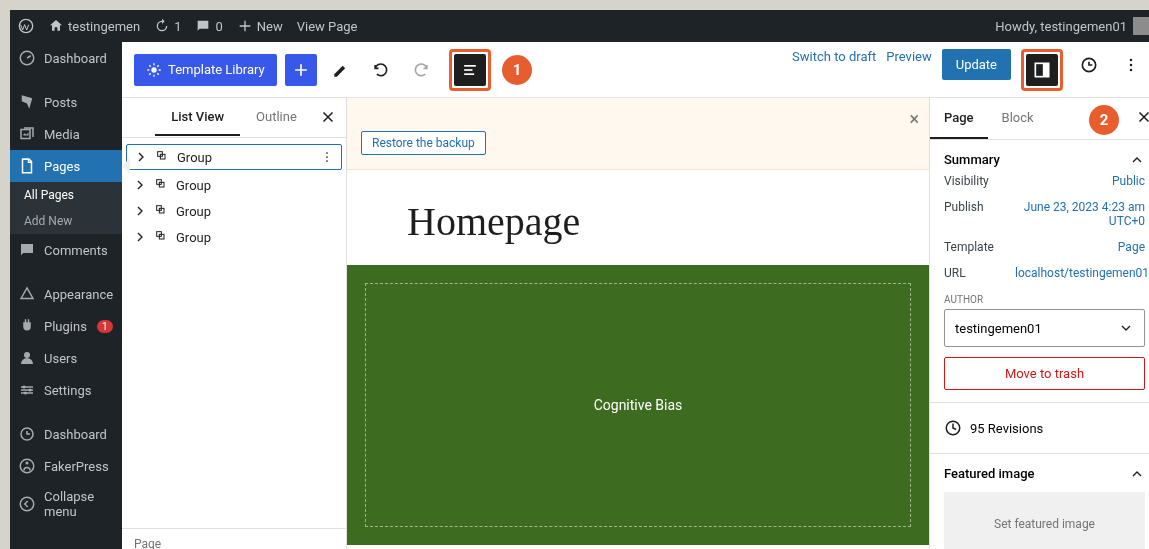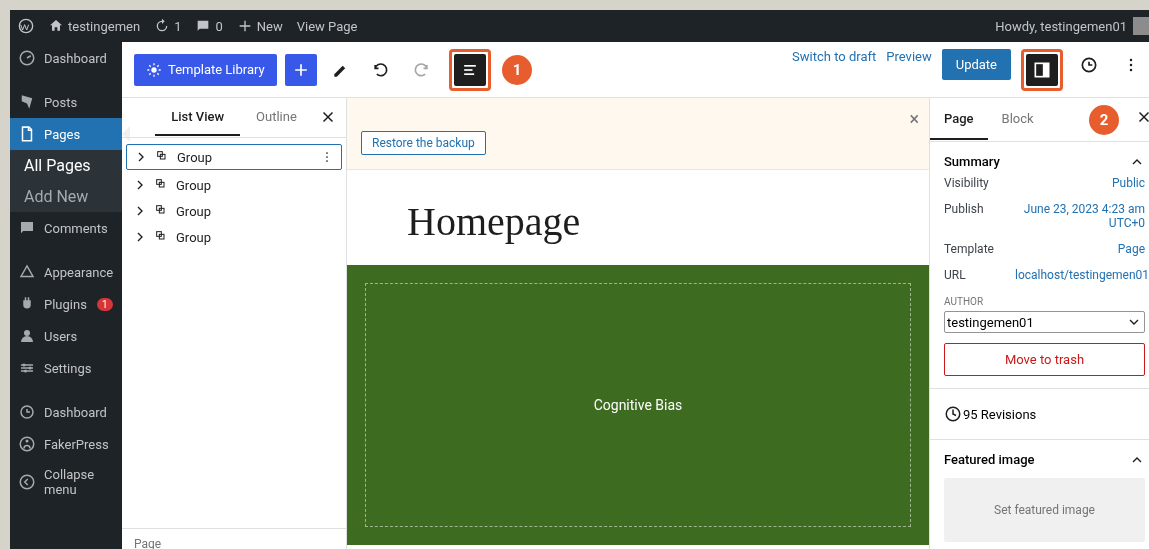--- a/index.html
+++ b/index.html
@@ -16,21 +16,21 @@
 
 .body-row { flex: 1; display: flex; overflow: hidden; }
 
 
 .sidebar { width: 112px; background: #1d2327; color: #c3c4c7; font-size: 13px; display: flex; flex-direction: column; }
 .sidebar-item { display: flex; align-items: center; gap: 8px; padding: 7px 8px; cursor: pointer; }
 .sidebar-item.active { background: #2271b1; color: #fff; }
 .sidebar-item.active svg { fill: #fff; }
 .sidebar-item svg { width: 18px; height: 18px; fill: #a7aaad; flex-shrink: 0; }
 .submenu { background: #2c3338; }
-.submenu-item { padding: 6px 8px 6px 14px; font-size: 16px; color: #a7aaad; cursor: pointer; }
+.submenu-item { padding: 6px 8px 6px 14px; font-size: 12px; color: #a7aaad; cursor: pointer; }
 .submenu-item.current { color: #fff; }
 .sidebar-sep { height: 12px; }
 .badge-count { background: #d63638; color: #fff; border-radius: 9px; font-size: 10px; padding: 1px 5px; margin-left: 2px; }
 .active-arrow { position: relative; }
 .active-arrow::after { content: ""; position: absolute; right: -8px; top: 50%; transform: translateY(-50%); border: 8px solid transparent; border-right-color: #f0f0f1; }
 
 
 .main { flex: 1; display: flex; flex-direction: column; background: #fff; }
 
 
@@ -80,23 +80,23 @@
 .settings-tabs { display: flex; align-items: center; border-bottom: 1px solid #e0e0e0; position: relative; height: 44px; padding-right: 30px;}
 .settings-tab { padding: 12px 14px; cursor: pointer; color: #757575; border-bottom: 2px solid transparent; }
 .settings-tab.active { color: #1e1e1e; border-bottom-color: #1e1e1e; font-weight: 500; }
 .settings-close { position: absolute; right: 6px; top: 10px; background: none; border: none; cursor: pointer; }
 .panel-section { border-bottom: 1px solid #e0e0e0; padding: 12px 14px; }
 .panel-header { display: flex; justify-content: space-between; cursor: pointer; font-weight: 500;}
 .panel-row { display: flex; justify-content: space-between; padding: 6px 0; font-size: 12px; }
 .panel-row .label { color: #3c434a; }
 .panel-row .value { color: #2271b1; cursor: pointer; text-align: right; max-width: 130px;}
 .author-label { font-size: 10px; text-transform: uppercase; color: #757575; margin: 8px 0 4px; }
-.select { width: 100%; border: 1px solid #949494; padding: 2px; font-size: 13px; background: #fff; display: flex; justify-content: space-between; align-items: center; cursor: pointer; border-radius: 2px;}
+.select { width: 100%; border: 1px solid #949494; padding: 10px; font-size: 13px; background: #fff; display: flex; justify-content: space-between; align-items: center; cursor: pointer; border-radius: 2px;}
 .trash-btn { width: 100%; border: 1px solid #cc1818; color: #cc1818; background: #fff; padding: 8px; margin-top: 10px; cursor: pointer; border-radius: 2px; font-size: 13px;}
-.revisions { display: flex; align-items: center; gap: 1px; padding: 4px 0; cursor: pointer;}
+.revisions { display: flex; align-items: center; gap: 8px; padding: 4px 0; cursor: pointer;}
 .featured-box { background: #f0f0f0; height: 64px; display: flex; align-items: center; justify-content: center; color: #757575; margin-top: 10px; font-size: 12px; cursor: pointer; border-radius: 2px;}
 .chev { width: 16px; height: 16px; }
 
 </style>
 </head>
 <body>
 
 <div class="app">
 
   <div class="adminbar">
@@ -148,20 +148,28 @@
             <path d="M12 12l5-3" stroke="#a7aaad" stroke-width="2"></path>
           </svg>
         <span>Dashboard</span>
       </div>
       <div class="sidebar-sep"></div>
       <div class="sidebar-item">
         <svg viewBox="0 0 24 24">
             <path d="M5 3l14 4-4 14-3-7-7-3z"></path>
           </svg>
         <span>Posts</span>
+      </div>
+      <div class="sidebar-item">
+        <svg viewBox="0 0 24 24">
+            <path d="M4 6h12v12H4z" fill="none" stroke="#a7aaad" stroke-width="2"></path>
+            <path d="M8 4h12v12" fill="none" stroke="#a7aaad" stroke-width="2"></path>
+            <path d="M7 13l2-2 2 2 3-3v4H7z"></path>
+          </svg>
+        <span>Media</span>
       </div>
       <div class="sidebar-item active active-arrow">
         <svg viewBox="0 0 24 24">
             <path d="M6 3h9l3 3v15H6z" fill="none" stroke="#fff" stroke-width="2"></path>
             <path d="M6 3h8v4h4" fill="none" stroke="#fff" stroke-width="2"></path>
           </svg>
         <span>Pages</span>
       </div>
       <div class="submenu">
         <div class="submenu-item current">All Pages</div>

